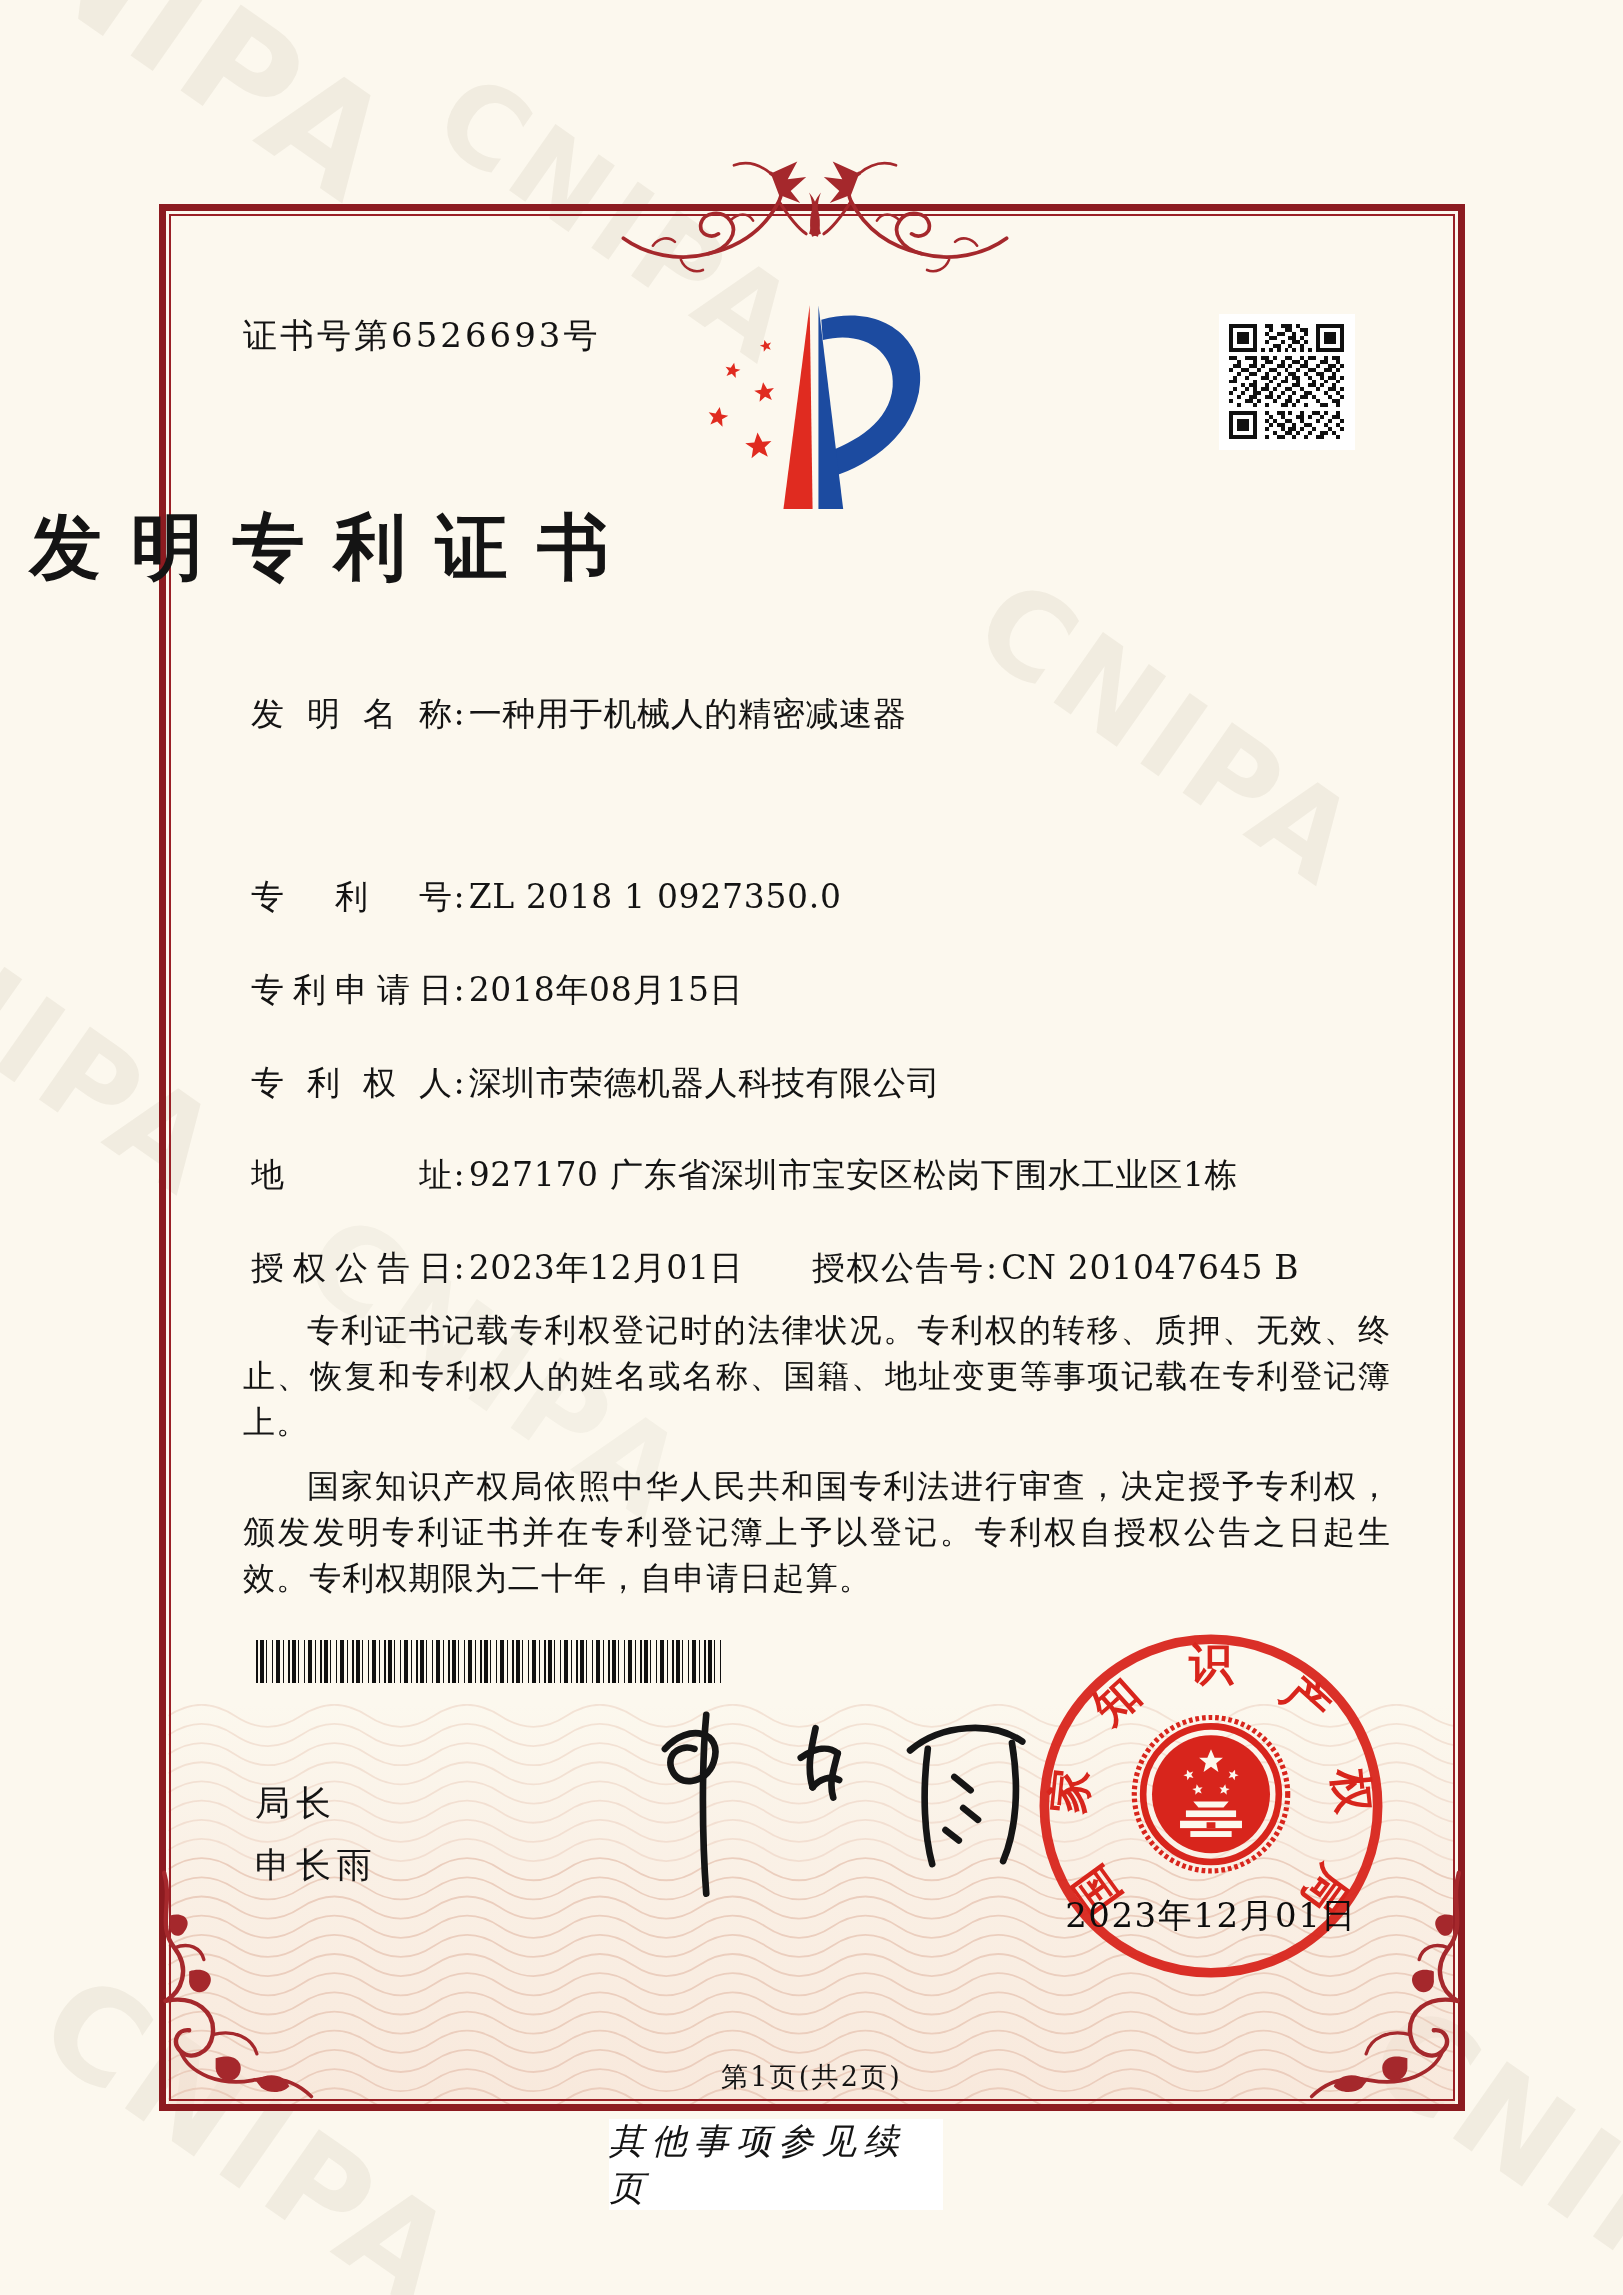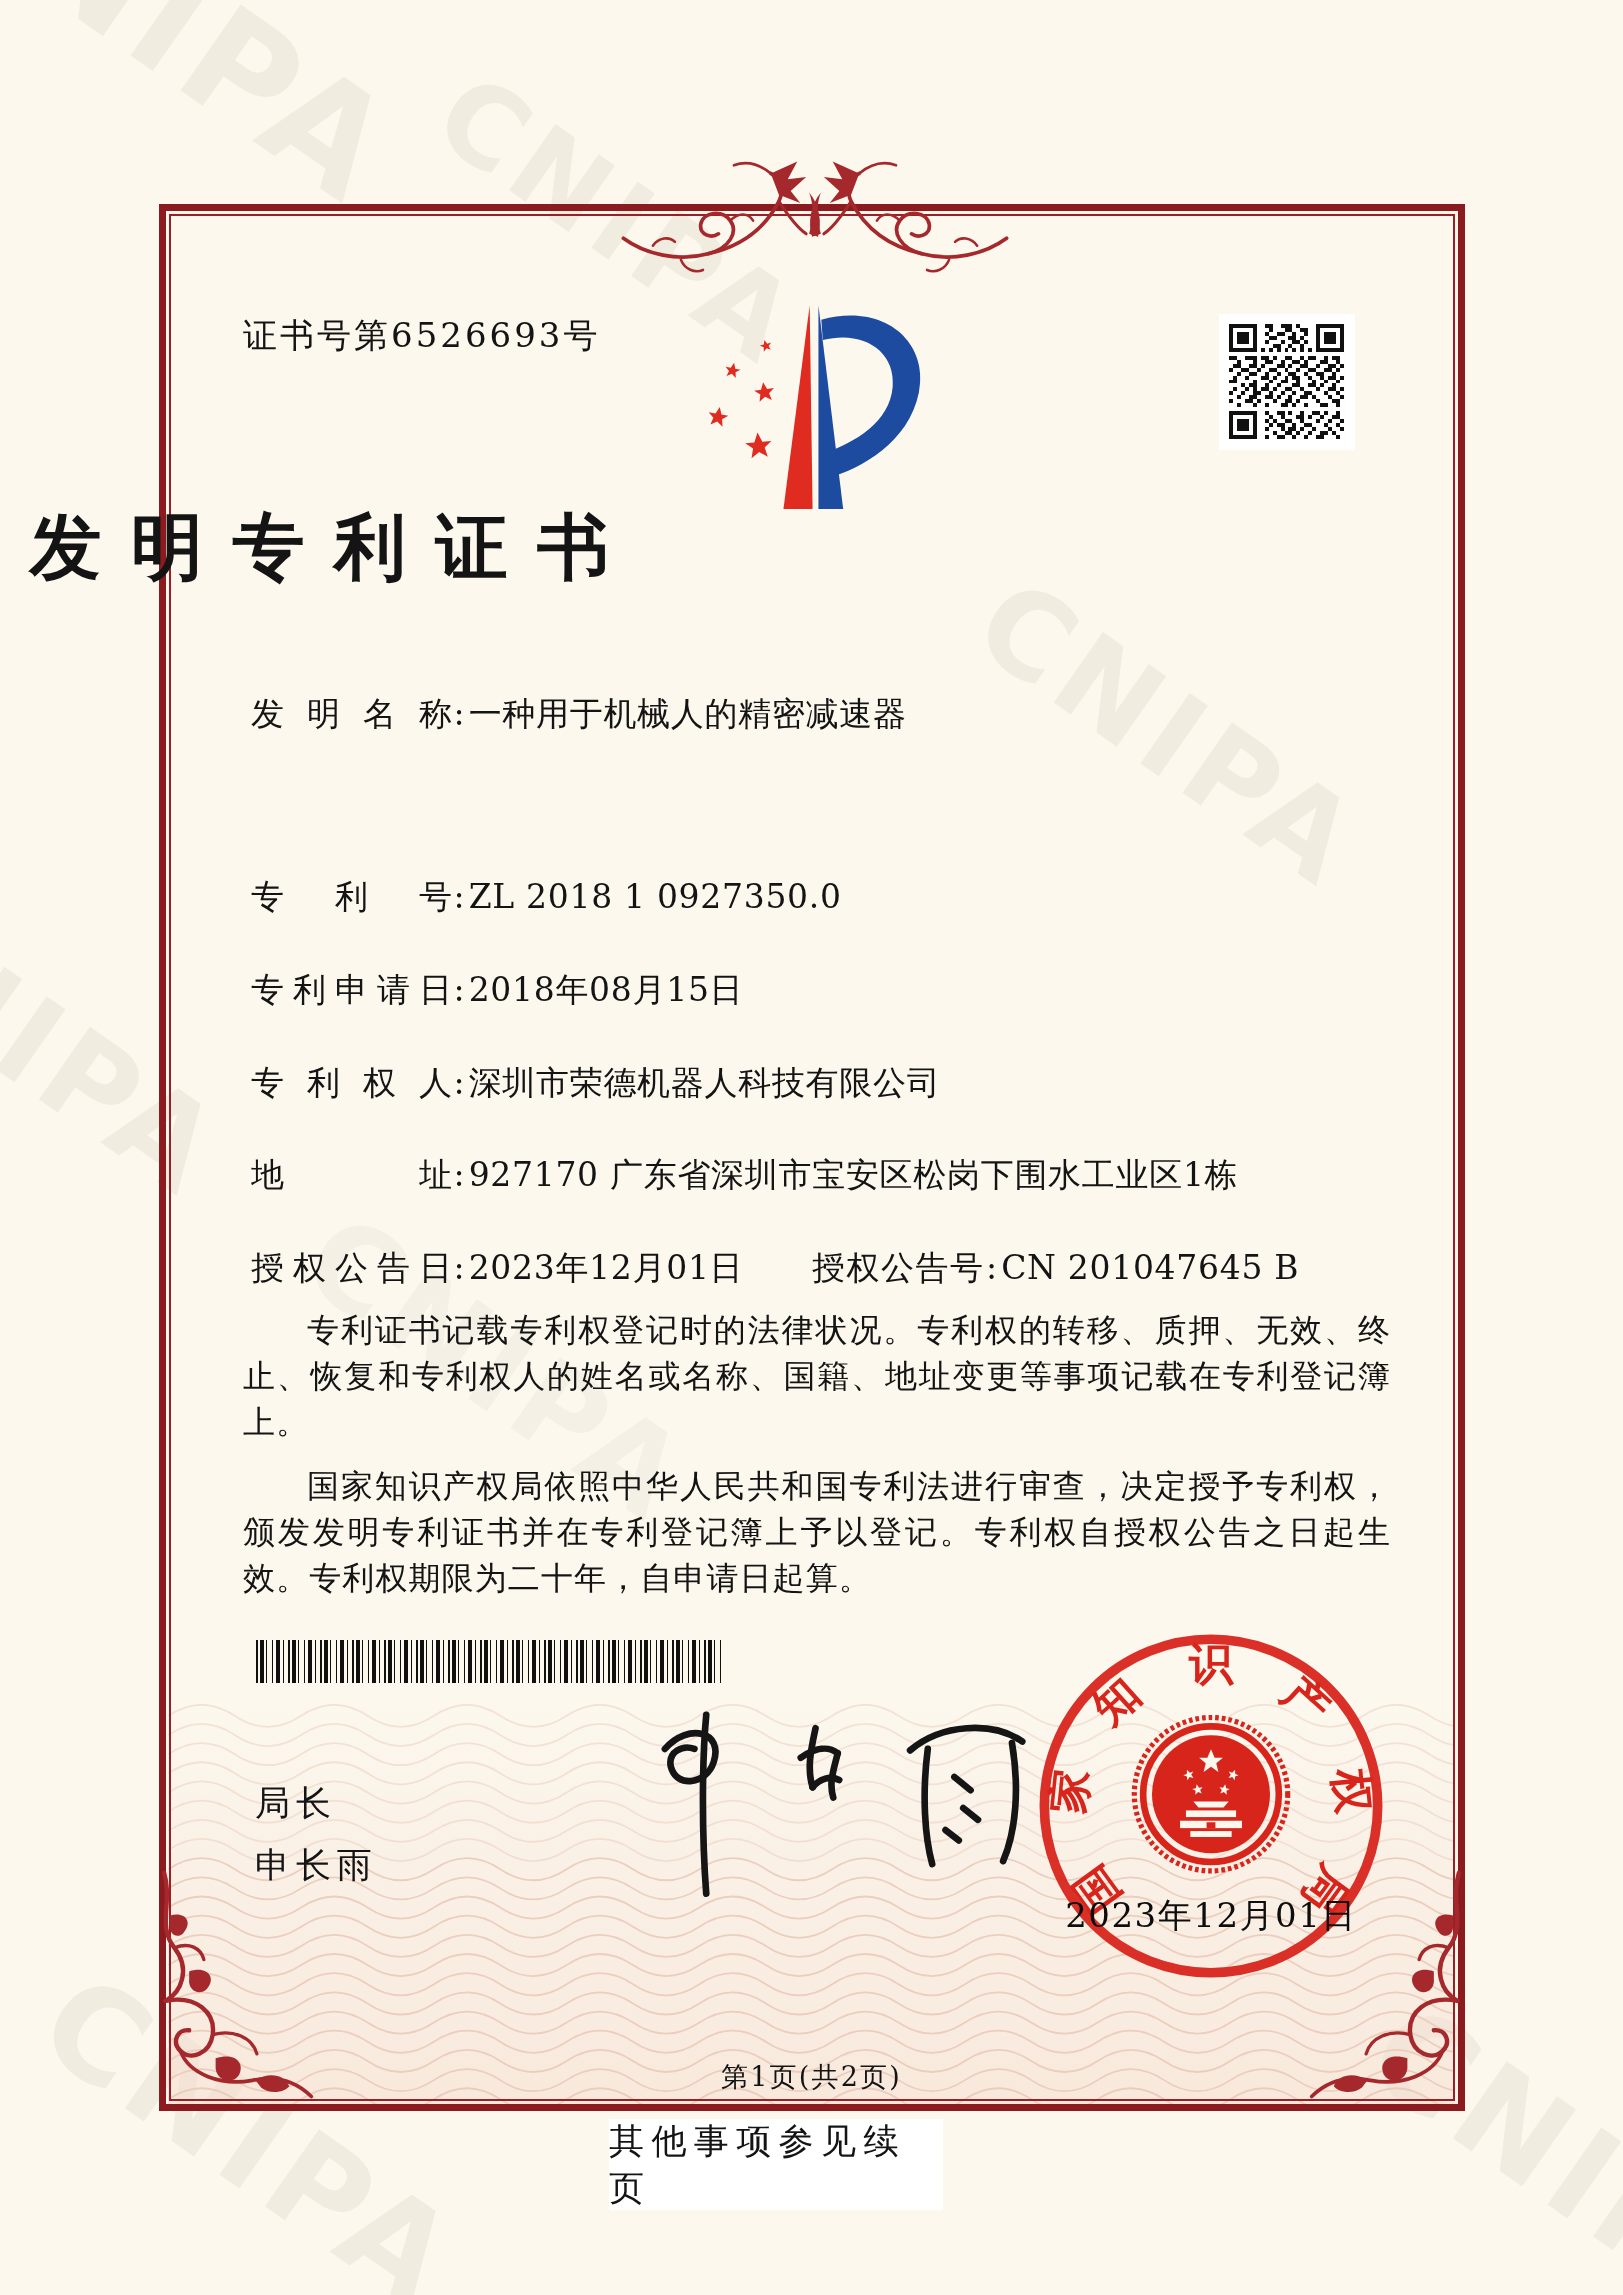--- a/index.html
+++ b/index.html
@@ -81,21 +81,21 @@
   
   .seal { position:absolute; left:1034px; top:1629px; width:354px; height:354px; z-index:6; }
   .seal-date {
     position:absolute; left:1034px; top:1893px; width:354px; text-align:center;
     font-size:34px; letter-spacing:1.5px; color:#0d0d0d; z-index:7;
   }
   
   .page-num { position:absolute; left:0; top:2059px; width:1623px; text-align:center; font-size:27px; letter-spacing:2.2px; z-index:5; }
   .note-box {
     position:absolute; left:609px; top:2119px; width:334px; height:91px; background:#ffffff; z-index:5;
-    display:flex; align-items:center; justify-content:center;
+    display:flex; align-items:center; justify-content:center;font-style:italic;
   }
   .note-box span { font-size:35px; letter-spacing:7.4px; }
   svg { display:block; }
 </style>
 </head>
 <body>
 
 <div class="page">
 
   <div class="wm" style="left:-96px; top:-66px; font-size:144px;">CNIPA</div>

